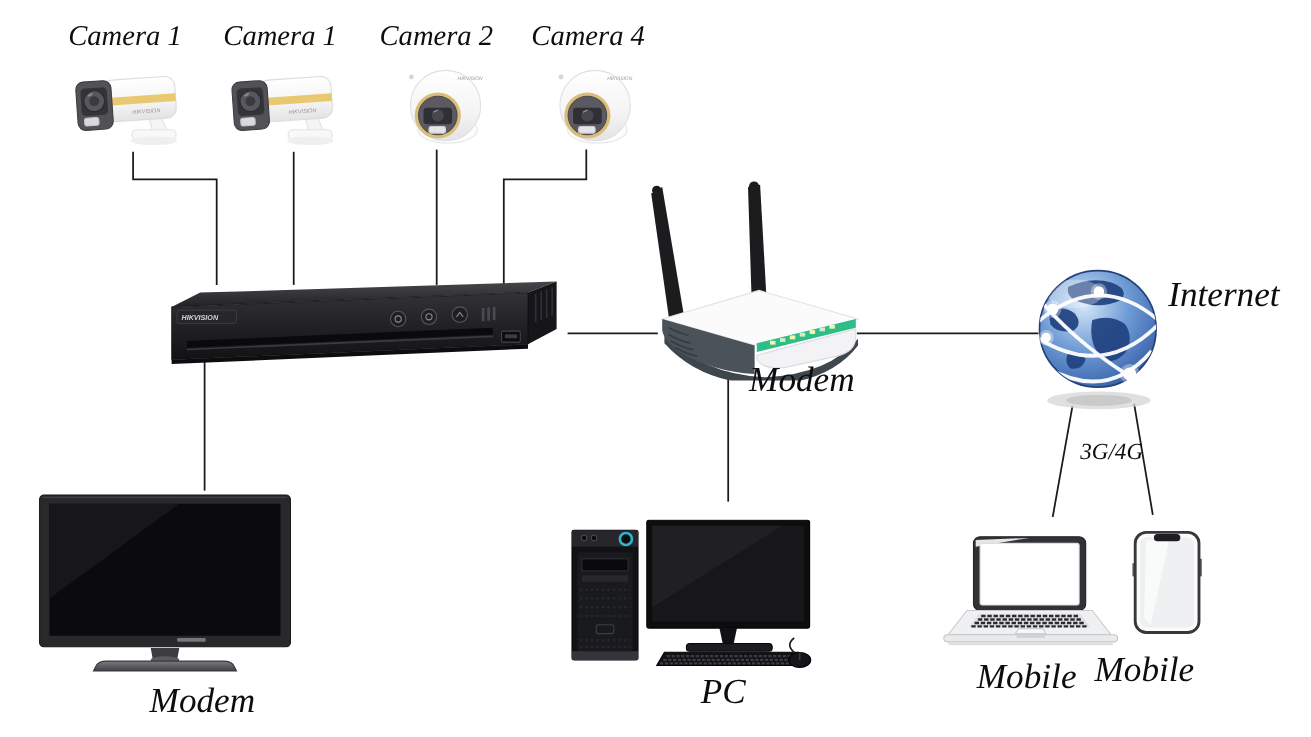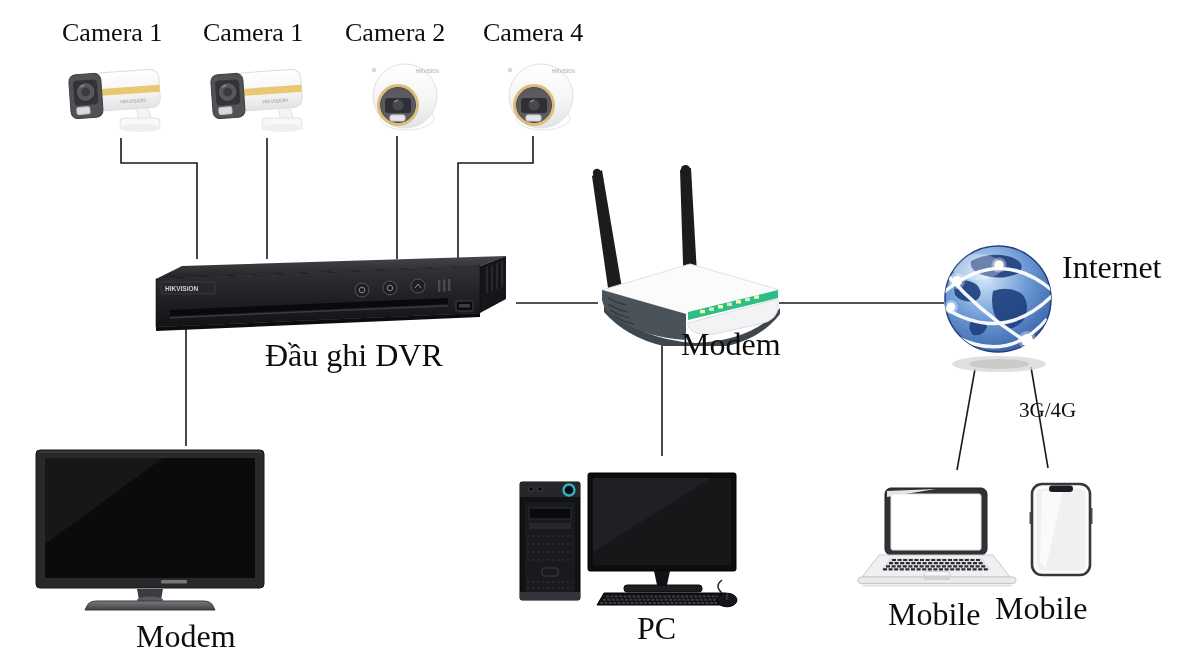--- a/index.html
+++ b/index.html
@@ -1,23 +1,23 @@
 <!DOCTYPE html>
 <html><head>
 <meta charset="utf-8">
 <style>
   html,body{margin:0;padding:0;background:#ffffff;}
   #canvas{position:relative;width:1192px;height:670px;background:#ffffff;overflow:hidden;
-          font-family:"Liberation Serif","DejaVu Serif",serif;}
+          font-family:"Liberation Serif","DejaVu Serif",serif;font-style:italic;}
   .node-svg{position:absolute;}
   .edges-svg{position:absolute;left:0;top:0;}
   .lbl{position:absolute;font-family:"Liberation Serif","DejaVu Serif",serif;
        font-size:32px;color:#0d0d0d;white-space:nowrap;line-height:1.05;}
   .lbl.cam{font-size:26px;}
-  .lbl.sm{font-size:21px;margin-left:37px;}
+  .lbl.sm{font-size:21px;}
   svg text{font-family:"Liberation Sans","DejaVu Sans",sans-serif;}
 </style>
 </head>
 <body>
 
 <div id="canvas">
 
   <svg width="0" height="0" style="position:absolute" aria-hidden="true">
     <defs>
       <linearGradient id="g-white" x1="0" y1="0" x2="0" y2="1">
@@ -297,21 +297,20 @@
     <rect x="7.5" y="6.5" width="49" height="82" rx="6" fill="#eef0f2"></rect>
     <polygon points="13,9 34,9 17,86 11,80" fill="#fafbfc" opacity="0.85"></polygon>
     <rect x="20" y="3.5" width="24" height="6.5" rx="3.2" fill="#1e1e22"></rect>
   </svg>
 
   <div class="lbl cam" style="left:62px;top:19px">Camera 1</div>
   <div class="lbl cam" style="left:203px;top:19px">Camera 1</div>
   <div class="lbl cam" style="left:345px;top:19px">Camera 2</div>
   <div class="lbl cam" style="left:483px;top:19px">Camera 4</div>
 
-  <div class="lbl" style="left:265px;top:339px">Đầu ghi DVR</div>
   <div class="lbl" style="left:681px;top:328px">Modem</div>
   <div class="lbl" style="left:1062px;top:251px">Internet</div>
   <div class="lbl" style="left:136px;top:620px">Modem</div>
   <div class="lbl" style="left:637px;top:612px">PC</div>
   <div class="lbl" style="left:888px;top:598px">Mobile</div>
   <div class="lbl" style="left:995px;top:592px">Mobile</div>
 
   <div class="lbl sm" style="left:982px;top:399px">3G/4G</div>
 
 </div>

